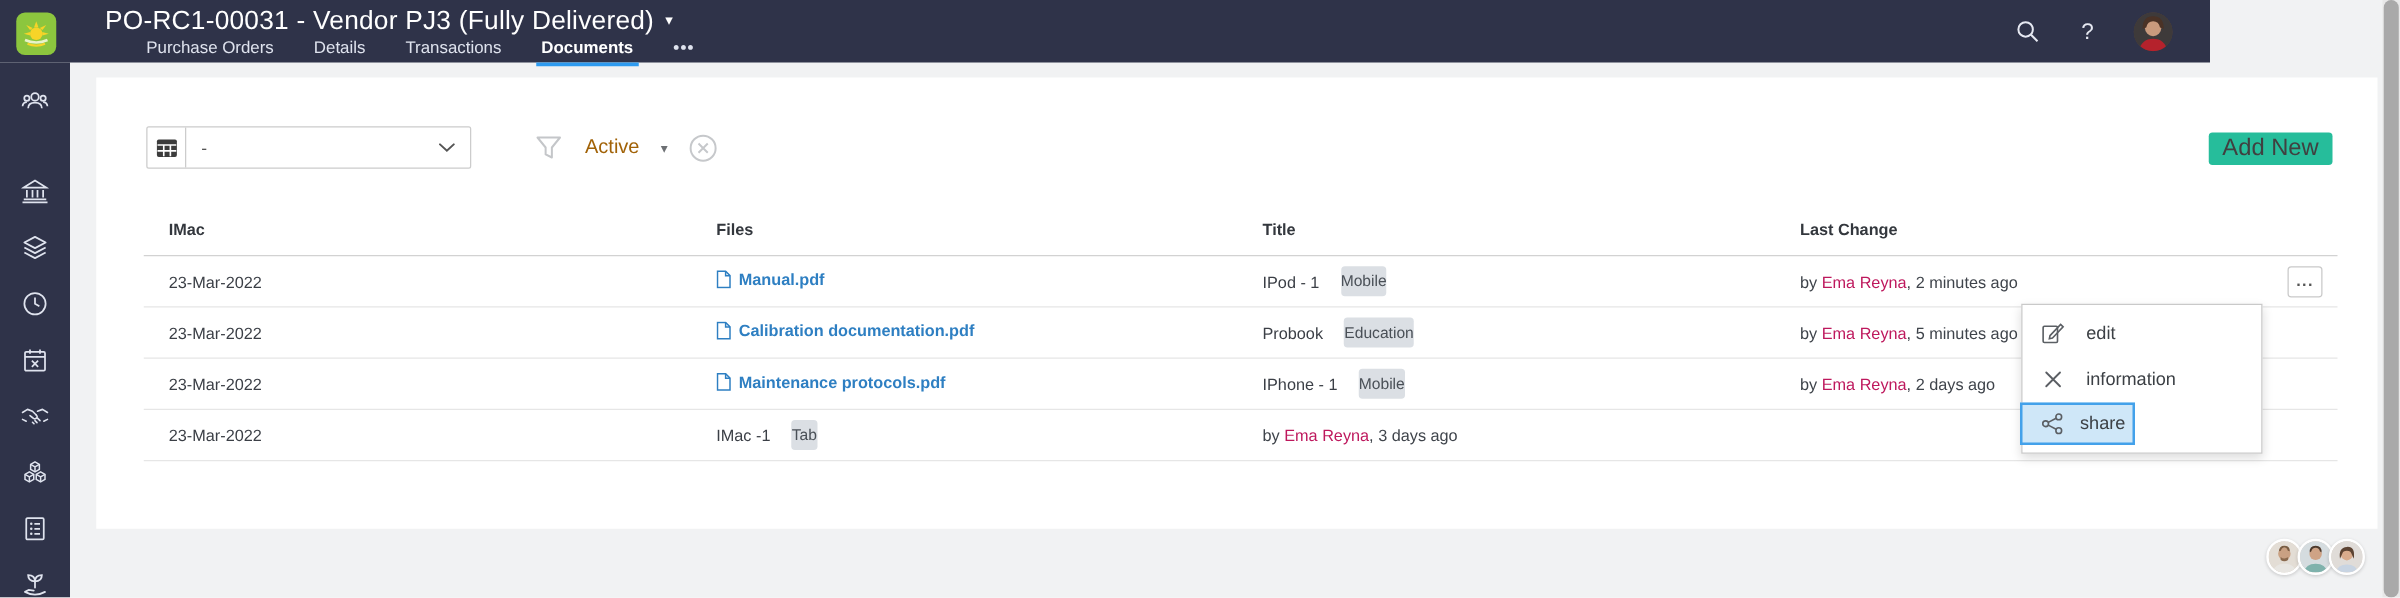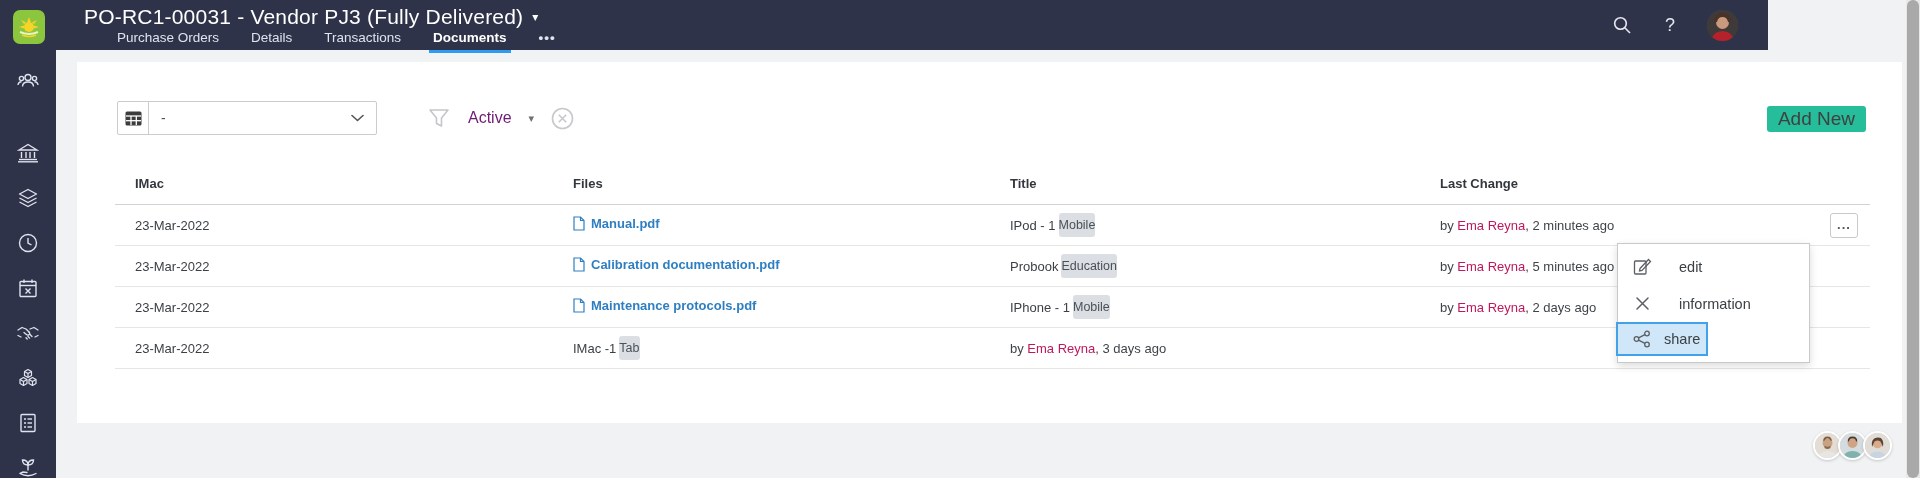--- a/index.html
+++ b/index.html
@@ -30,42 +30,42 @@
 
   
   .card { position:absolute; left:77px; top:62px; width:1825px; height:361px; background:#ffffff; }
 
   
   .view-select-group { position:absolute; left:40px; top:39px; width:260px; height:34px; border:1px solid #cccccc; border-radius:2px; display:flex; background:#fff; }
   .grid-btn { width:31px; height:100%; border-right:1px solid #cccccc; display:flex; align-items:center; justify-content:center; }
   .view-select { flex:1; display:flex; align-items:center; padding:0 12px; font-size:14px; color:#555; }
   .view-select .chev { margin-left:auto; }
   .filter-zone { position:absolute; left:350px; top:39px; height:34px; display:flex; align-items:center; gap:17px; }
-  .filter-status { color:#701a75; font-size:16px; }
+  .filter-status { color:#a16207; font-size:16px; }
   .filter-caret { color:#6d7074; font-size:11px; }
   .btn-add { position:absolute; right:36px; top:44px; height:26px; padding:0 11px; background:#26bd9b; border:none; border-radius:3px; color:#404040; font-size:19px; font-family:inherit; cursor:pointer; }
 
   
   .table { position:absolute; left:38px; top:100px; width:1755px; }
   .trow { display:grid; grid-template-columns:458px 437px 430px 1fr 60px; align-items:center; }
   .thead { height:43px; border-bottom:1px solid #d2d2d2; font-weight:bold; font-size:13px; color:#33373d; }
   .thead .c1 { padding-left:20px; }
   .tbody-row { height:41px; border-bottom:1px solid #e6e6e6; font-size:13px; color:#3b3f46; }
   .tbody-row .c1 { padding-left:20px; }
   .file-link { color:#2e7fc2; font-weight:bold; display:inline-flex; align-items:center; gap:6px; cursor:pointer; }
   .title-cell { display:flex; align-items:center; }
-  .badge { margin-left:3px; background:#dbdfe4; color:#4a5057; border-radius:3px; padding:5px 0; font-size:12.5px; }
+  .badge { margin-left:17px; background:#dbdfe4; color:#4a5057; border-radius:3px; padding:5px 0; font-size:12.5px; }
   .lastchange { color:#3f444b; }
   .user-link { color:#be185d; cursor:pointer; }
   .row-actions { display:flex; justify-content:flex-end; padding-right:12px; }
   .ellipsis-btn { width:28px; height:25px; border:1px solid #c9c9c9; border-radius:3px; background:#fff; color:#555; font-size:13px; font-weight:bold; line-height:18px; letter-spacing:1px; cursor:pointer; }
 
   
   .ctx-menu { position:absolute; left:1617px; top:243px; width:193px; height:120px; background:#ffffff; border:1px solid #c9c9c9; box-shadow:0 3px 8px rgba(0,0,0,.14); z-index:8; padding-top:4px; }
-  .ctx-item { height:37px; display:flex; align-items:center; gap:27px; padding:0 0 0 15px; font-size:14.5px; color:#3c4045; cursor:pointer; }
+  .ctx-item { height:37px; display:flex; align-items:center; gap:17px; padding:0 0 0 15px; font-size:14.5px; color:#3c4045; cursor:pointer; }
   .ctx-item .mi { width:19px; height:19px; color:#5b5f64; display:flex; align-items:center; justify-content:center; }
   .ctx-item.highlight { margin-left:-2px; width:92px; height:34px; background:#cfe7f8; border:2px solid #43a1ea; padding-left:14px; gap:13px; }
 
   
   .bottom-avatars { position:absolute; left:1817px; top:431px; display:flex; z-index:6; }
   .mini-avatar { width:29px; height:29px; border-radius:50%; border:2px solid #ffffff; margin-left:-4px; box-shadow:0 1px 3px rgba(0,0,0,.18); overflow:hidden; background:#d8d2ca; }
 
   svg { display:block; }
 </style>
 </head>

